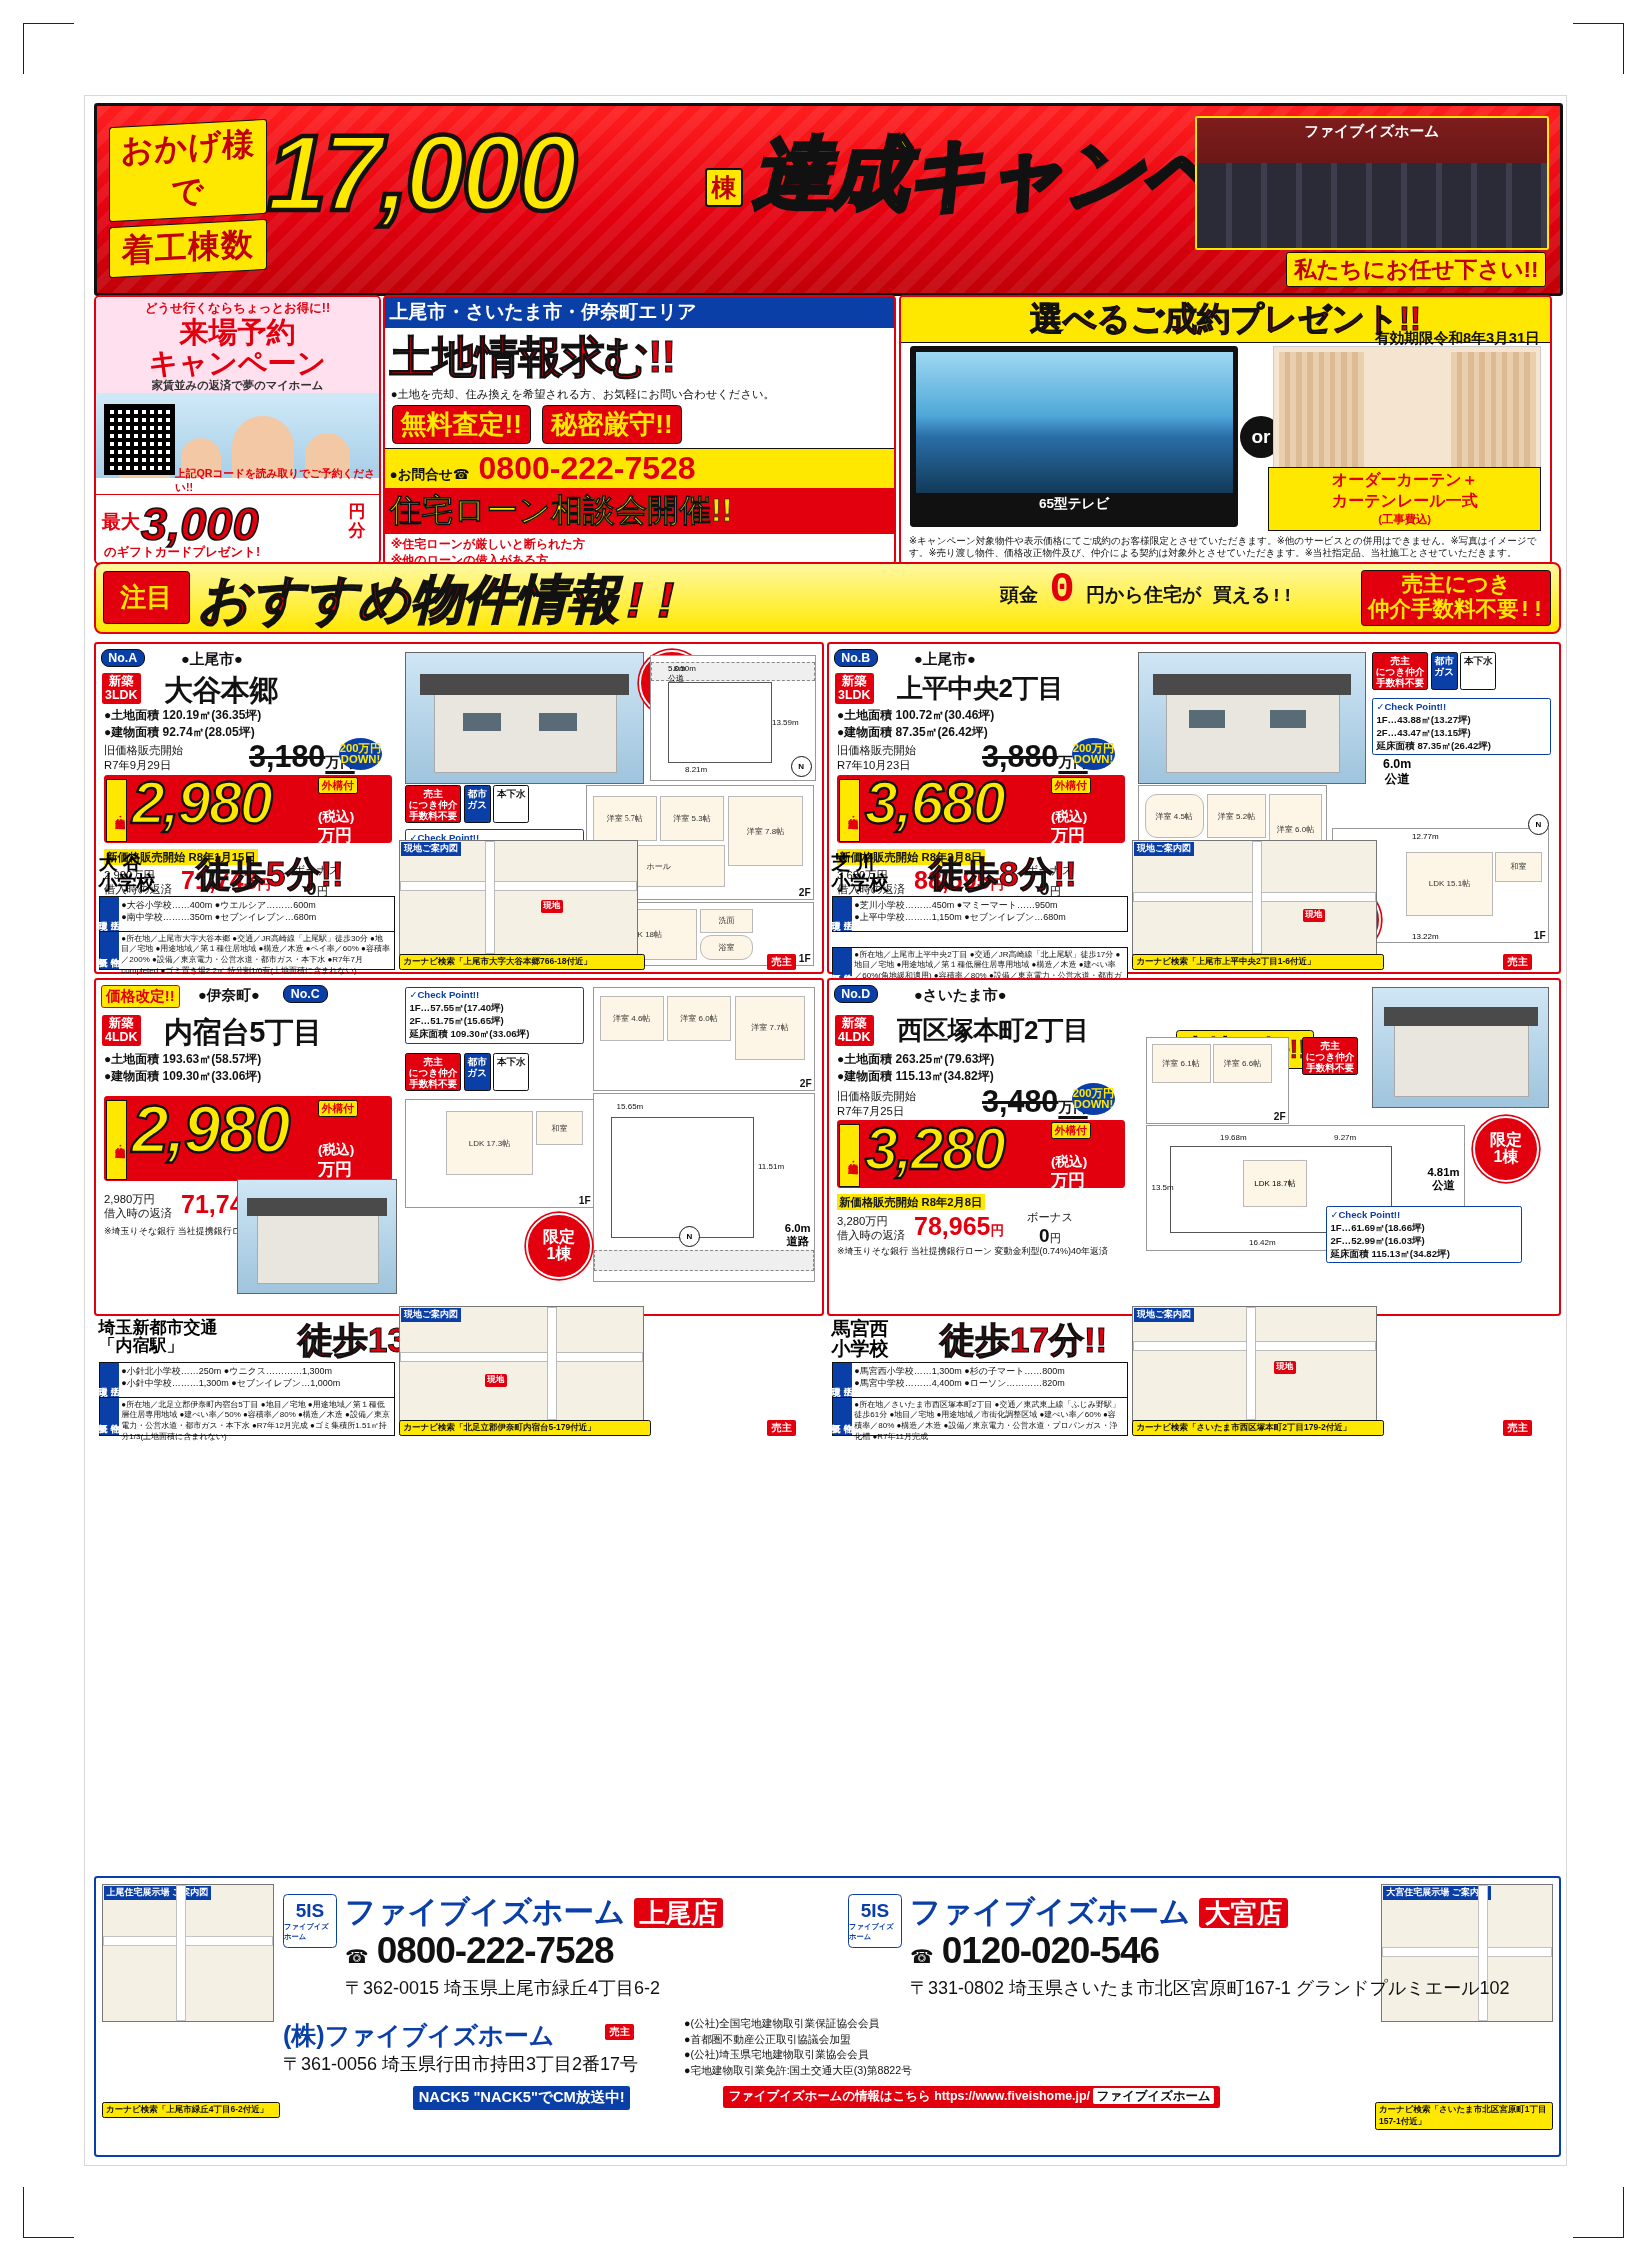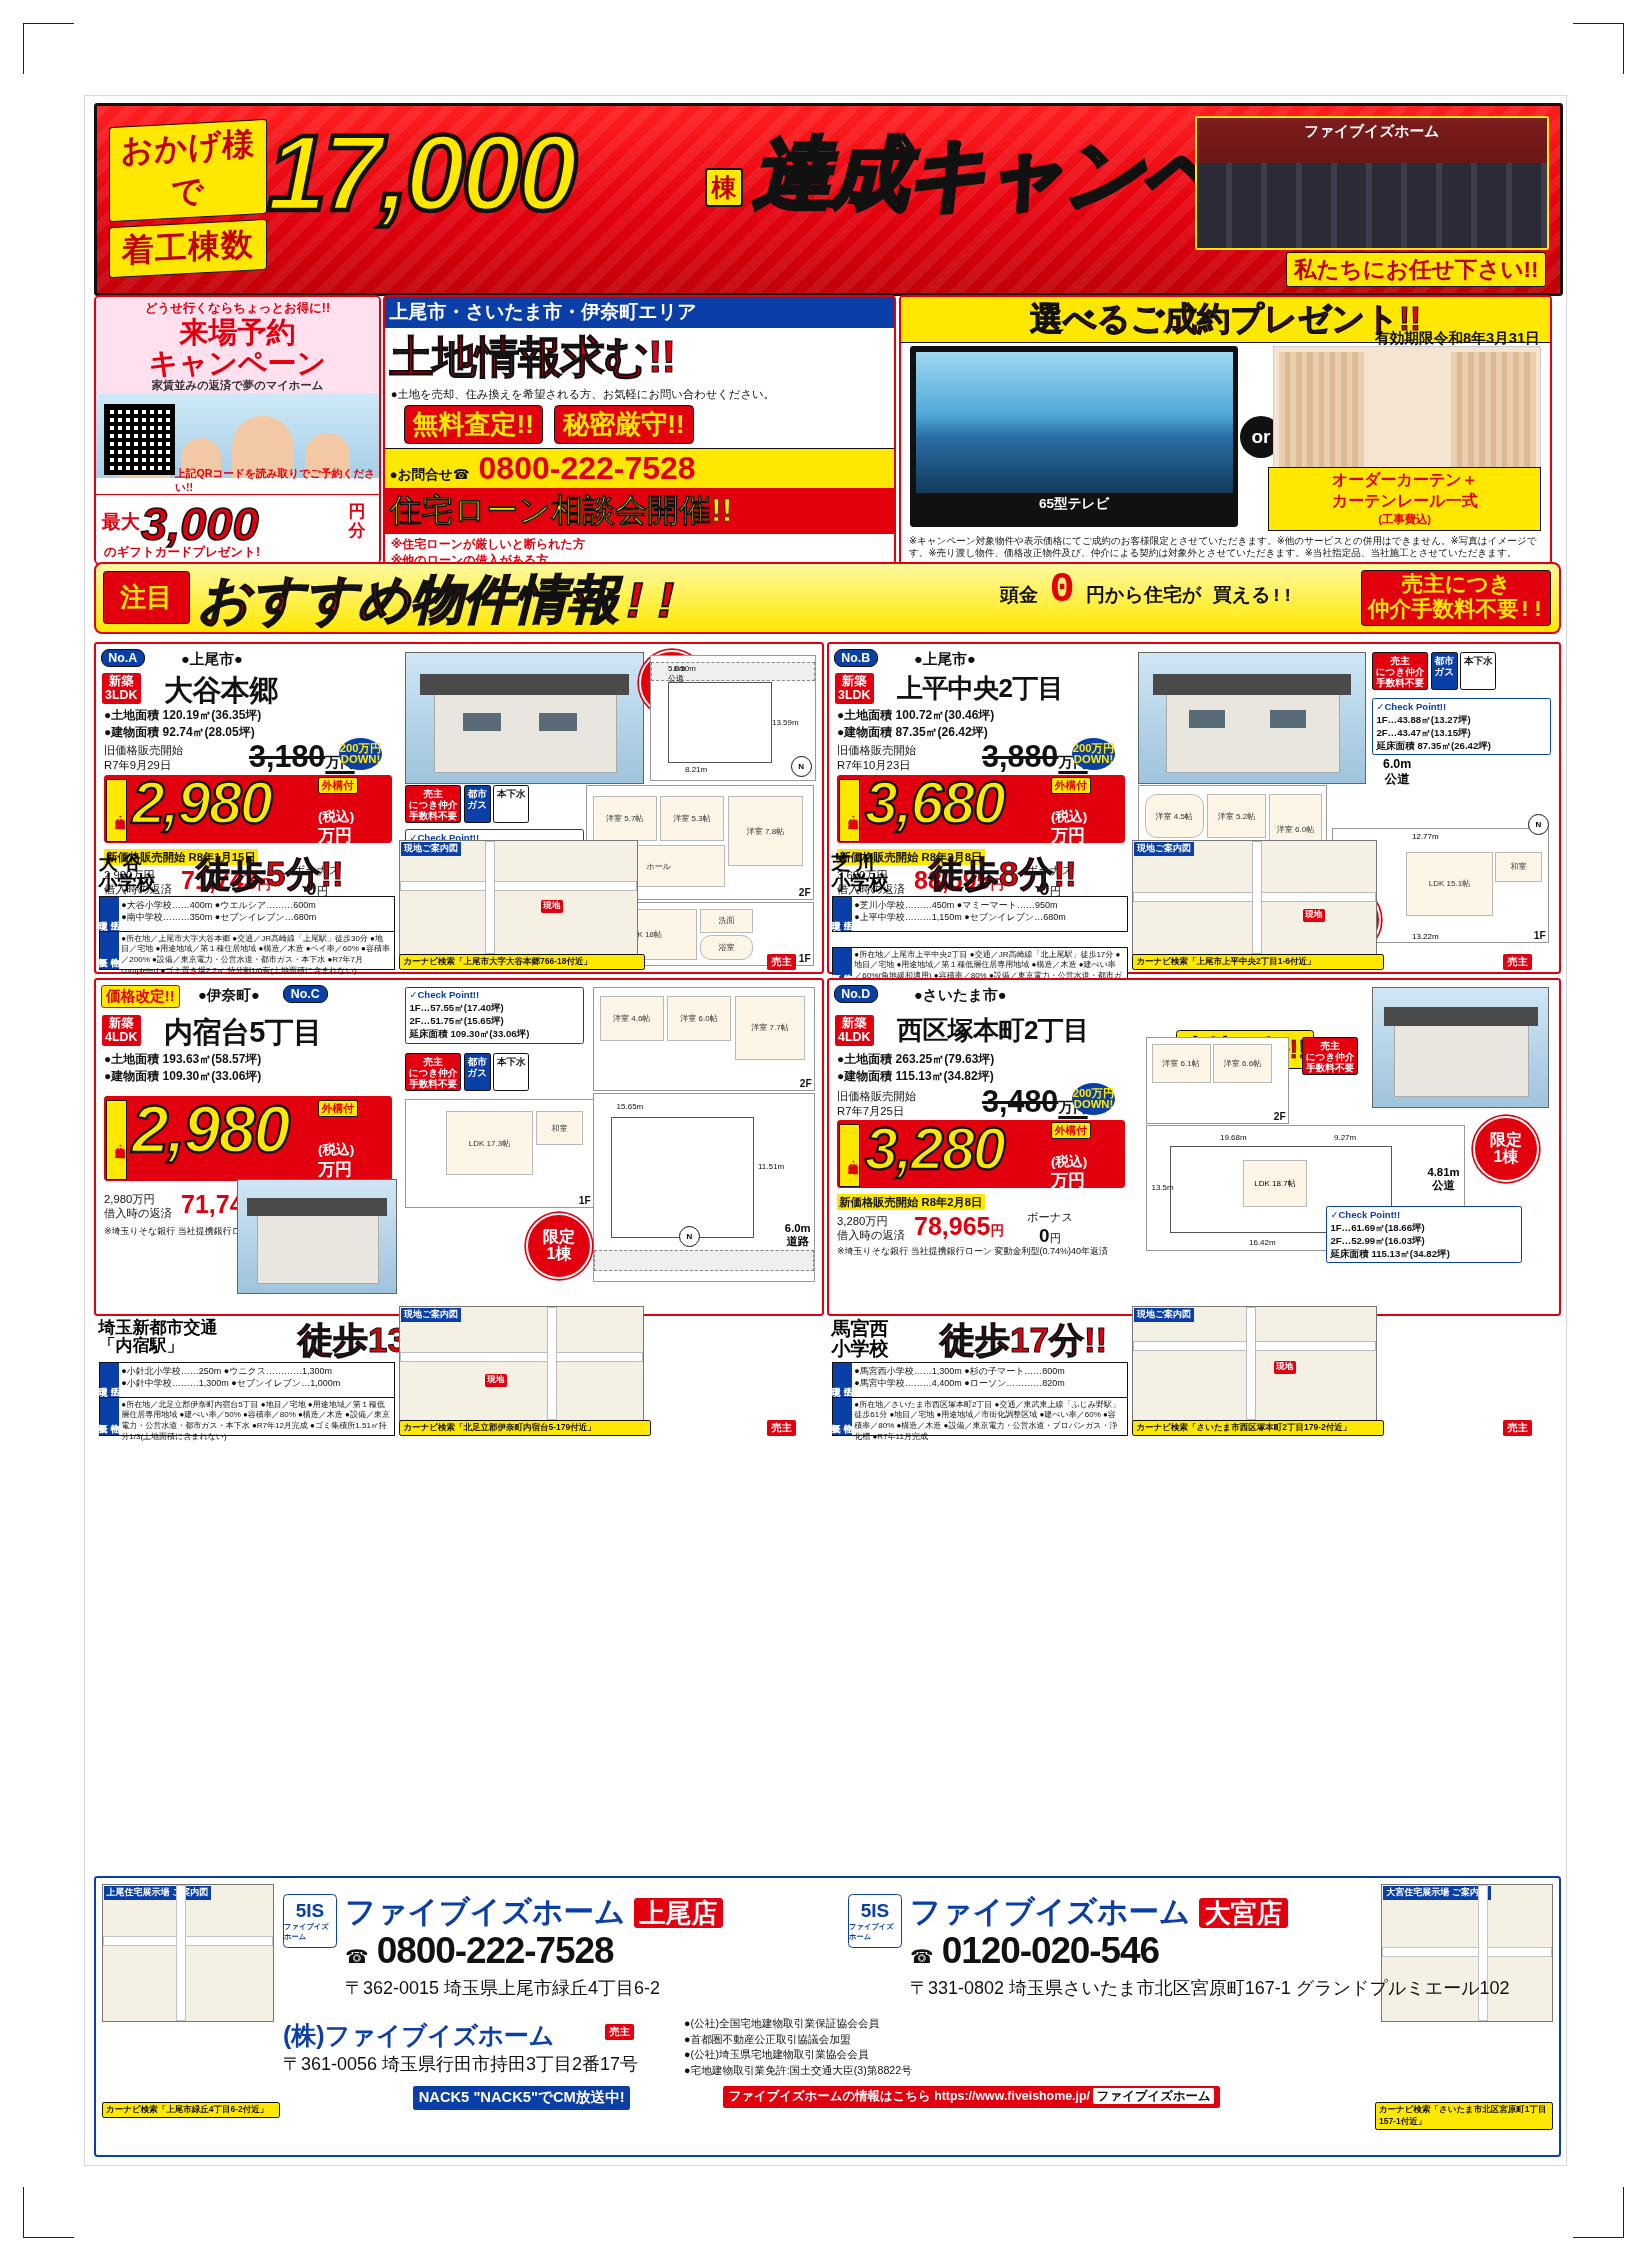--- a/index.html
+++ b/index.html
@@ -252,21 +252,21 @@
           <span>分</span>
         </div>
         <div class="giftnote">のギフトカードプレゼント!</div>
       </div>
     </div>
 
     <div class="p-land">
       <div class="area">上尾市・さいたま市・伊奈町エリア</div>
       <div class="ttl">土地情報求む!!</div>
       <div class="note">●土地を売却、住み換えを希望される方、お気軽にお問い合わせください。</div>
-      <div style="padding-left:14px;">
+      <div style="padding-left:2px;">
         <span class="pill">無料査定!!</span>
         <span class="pill">秘密厳守!!</span>
       </div>
       <div class="tel">
         <span class="telsmall">●お問合せ☎</span>
         <span>0800-222-7528</span>
       </div>
       <div class="loan">住宅ローン相談会開催!!</div>
       <div class="bullets">
         <div>※住宅ローンが厳しいと断られた方</div>
@@ -368,21 +368,21 @@
 ガス</div>
         <div class="tag white">本下水</div>
       </div>
       <div class="checkbox" style="left:309px;top:185px;width:170px;">
         <div class="h">✓Check Point!!</div>
         <div>1F…47.61㎡(14.40坪)</div>
         <div>2F…45.13㎡(13.65坪)</div>
         <div>延床面積 92.74㎡(28.05坪)</div>
       </div>
       <div class="plan" style="left:490px;top:141px;width:226px;height:113px;">
-        <div class="rm" style="left:5.7px;top:10.2px;width:62px;height:43px;">洋室 5.7帖</div>
+        <div class="rm" style="left:5.7px;top:10.2px;width:62px;height:43px;font-family:Liberation Serif, serif;">洋室 5.7帖</div>
         <div class="rm" style="left:73px;top:10.2px;width:62px;height:43px;">洋室 5.3帖</div>
         <div class="rm" style="left:141px;top:10.2px;width:73px;height:68px;">洋室 7.8帖</div>
         <div class="rm" style="left:5.7px;top:59px;width:130px;height:40px;">ホール</div>
         <div class="fl">2F</div>
       </div>
       <div class="plan" style="left:490px;top:258px;width:226px;height:62px;">
         <div class="rm" style="left:5.7px;top:5.7px;width:102px;height:49px;">LDK 18帖</div>
         <div class="rm" style="left:113px;top:5.7px;width:51px;height:22.6px;">洗面</div>
         <div class="rm" style="left:113px;top:32px;width:51px;height:22.6px;border-radius:11px;">浴室</div>
         <div class="fl">1F</div>

